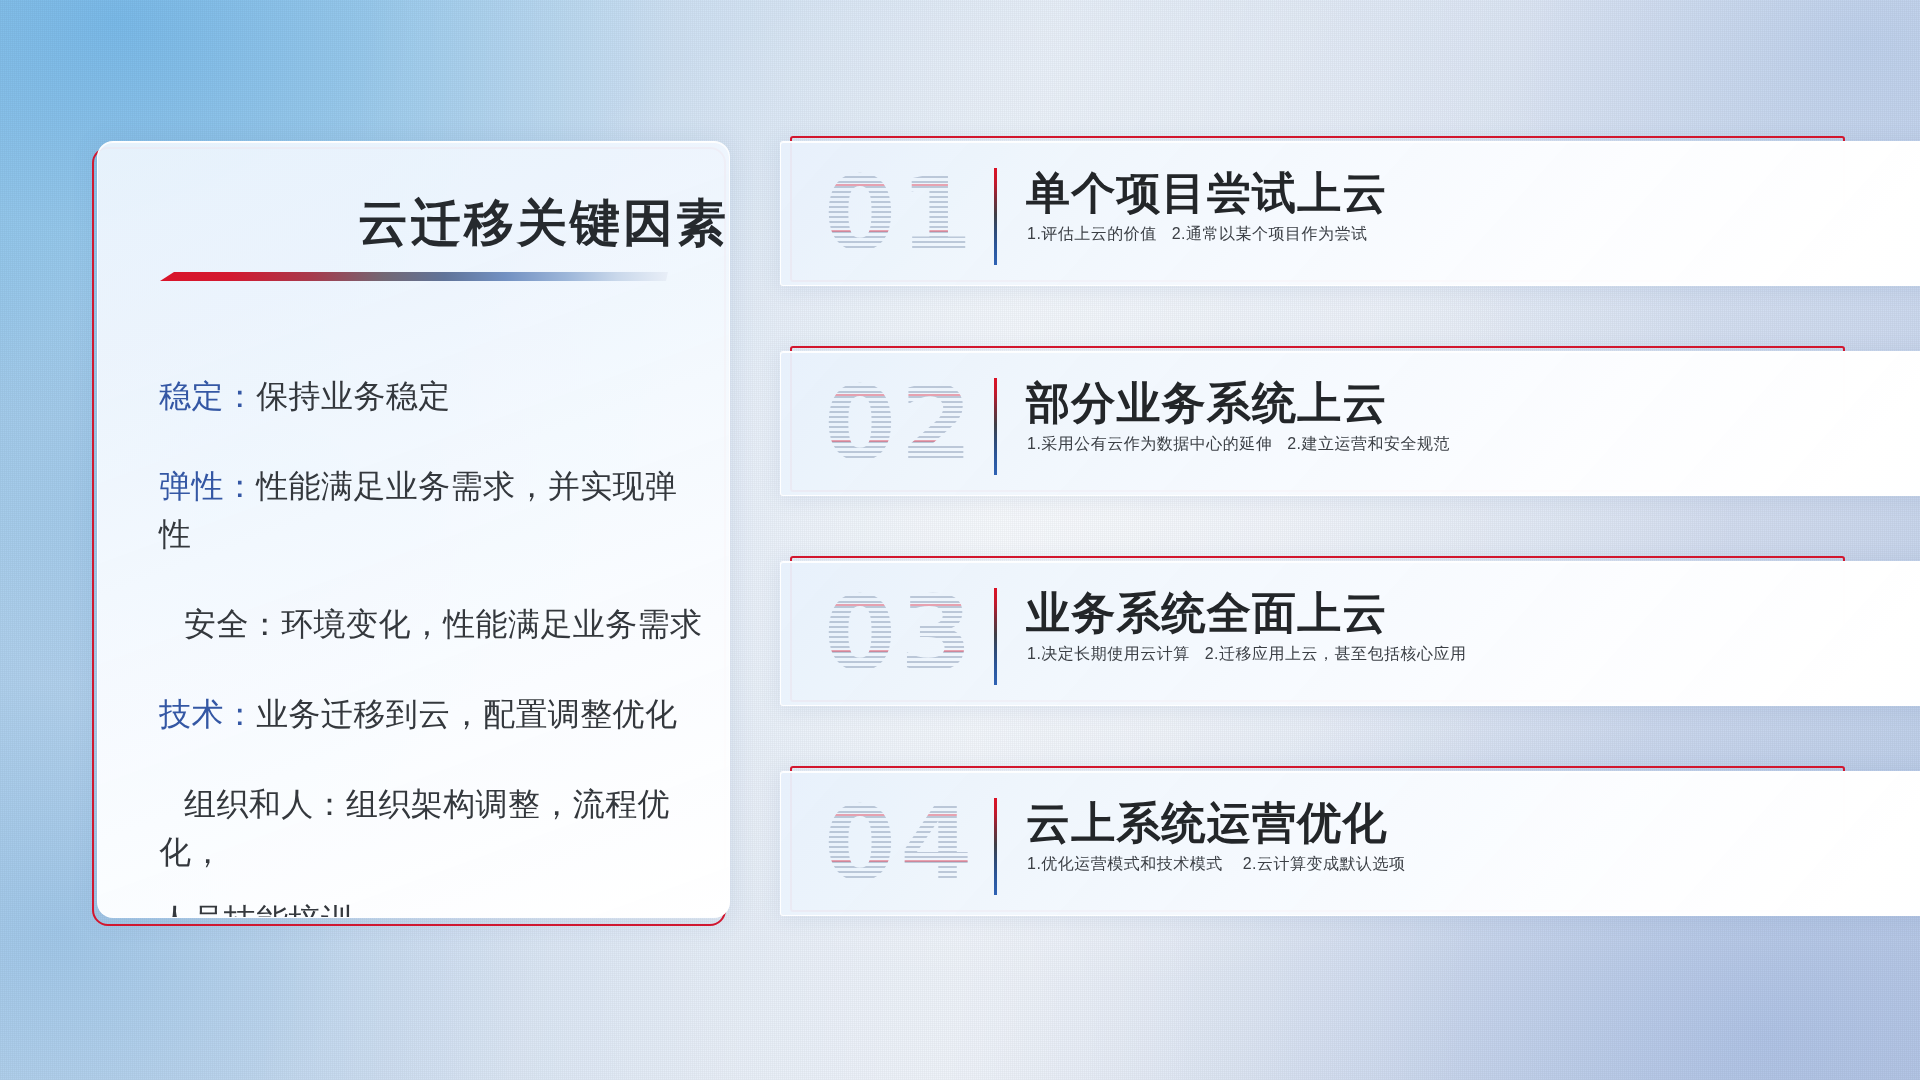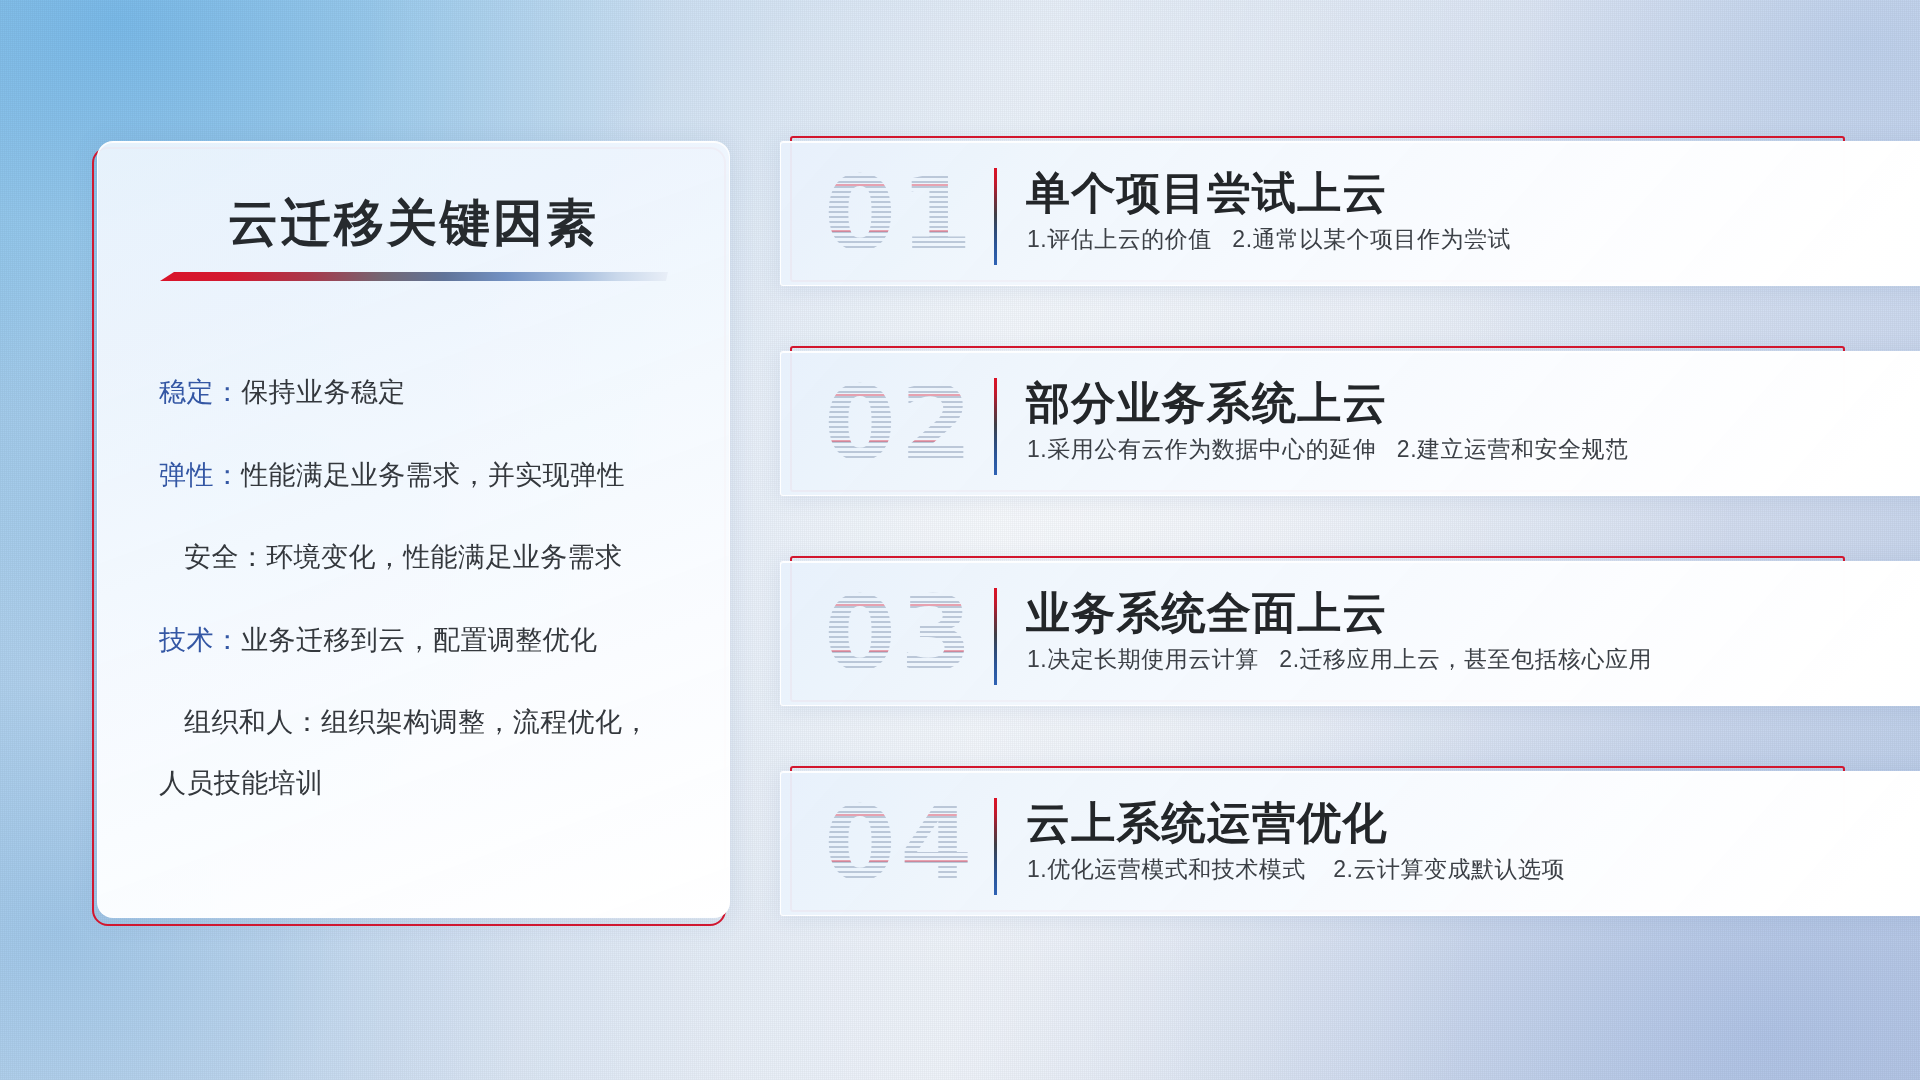--- a/index.html
+++ b/index.html
@@ -117,21 +117,21 @@
         rgba(255,255,255,1) 100%);
     box-shadow:
       0 2px 26px rgba(90,125,175,0.14),
       inset 0 1px 0 rgba(255,255,255,0.9);
     overflow: hidden;
   }
   #lc-title {
     position: absolute;
     left: 0; right: 0;
     top: 48px;
-    text-align: center;
+    text-align: right;
     font-size: 50px;
     font-weight: 700;
     letter-spacing: 3px;
     color: #262a2e;
     font-family: "Liberation Sans", "DejaVu Sans", sans-serif;
   }
   #lc-rule {
     position: absolute;
     left: 62px;
     top: 130px;
@@ -150,21 +150,21 @@
     clip-path: polygon(14px 0, 100% 0, calc(100% - 2px) 100%, 0 100%);
     opacity: .97;
   }
   #lc-list {
     position: absolute;
     left: 61px;
     top: 230px;
     right: 26px;
   }
   .lc-item {
-    font-size: 27px;
+    font-size: 32px;
     line-height: 1.5;
     color: #34383d;
     margin-bottom: 42px;
     letter-spacing: .4px;
     white-space: pre-wrap;
   }
   .lc-item:last-child { margin-bottom: 0; }
   .lc-label { color: #3457a4; }
   .lc-label.plain { color: #34383d; margin-left: 25px; }
 
@@ -280,21 +280,21 @@
     top: 22px;
     font-size: 44px;
     font-weight: 700;
     color: #232629;
     letter-spacing: 1.2px;
   }
   .rc-detail {
     position: absolute;
     left: 246px;
     top: 82px;
-    font-size: 23px;
+    font-size: 16px;
     color: #3c4046;
     letter-spacing: .5px;
     white-space: pre;
   }
 </style>
 </head>
 <body>
 
 <div id="stage">
 

